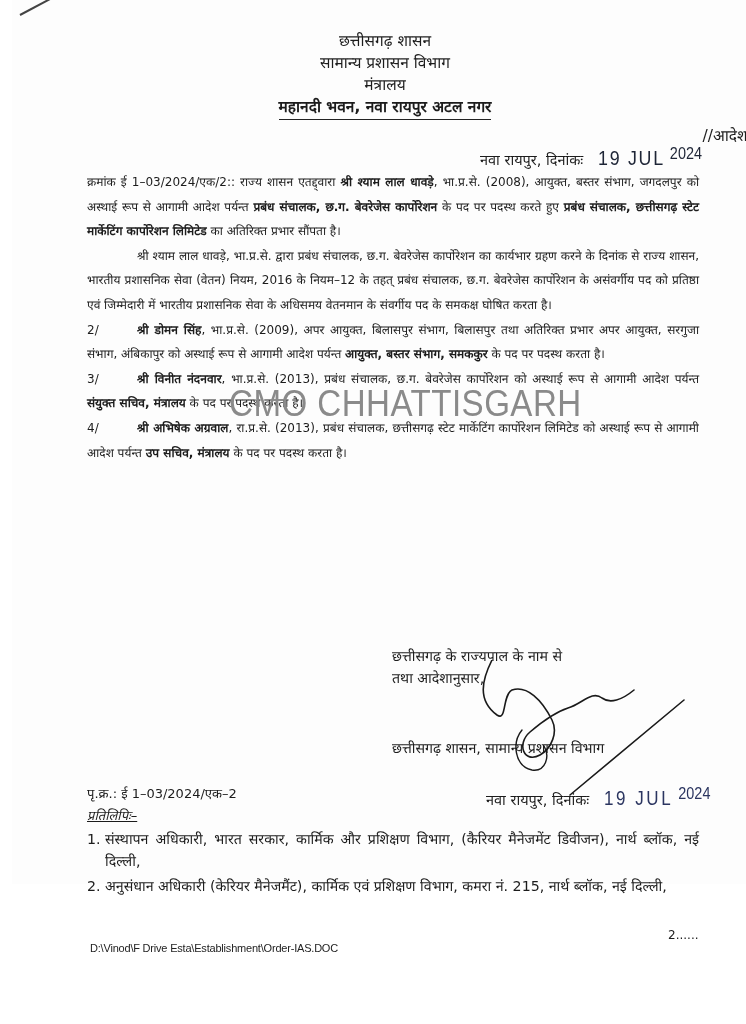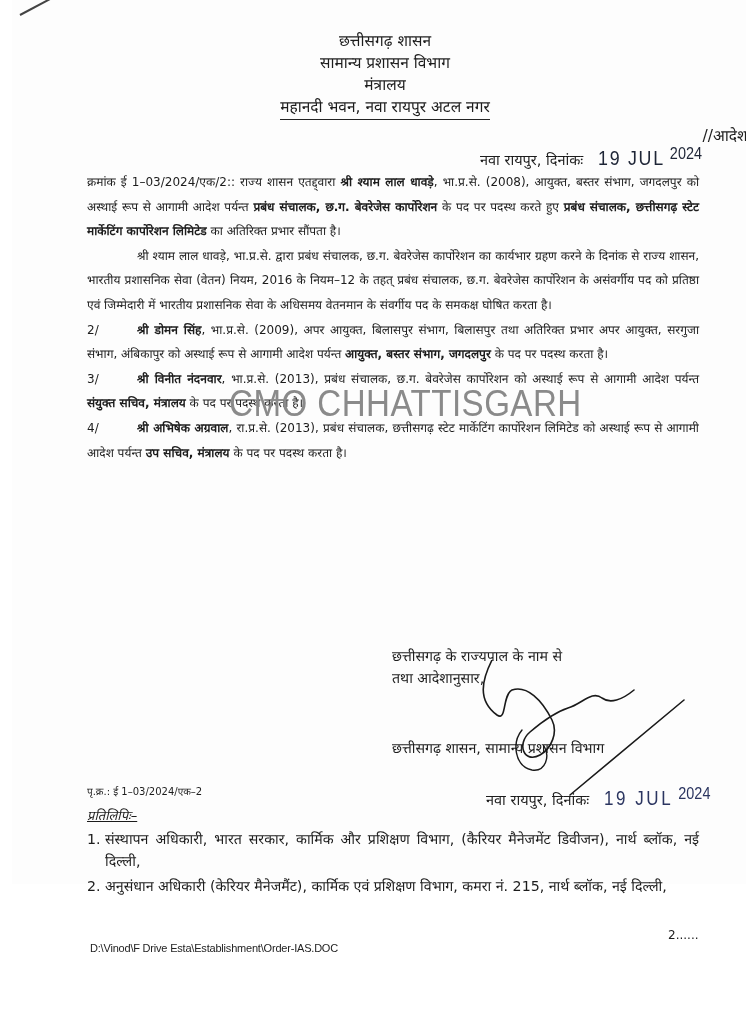--- a/index.html
+++ b/index.html
@@ -39,20 +39,21 @@
       width: 746px;
       text-align: center;
       font-size: 15.5px;
       line-height: 22px;
     }
     .header .line { display: block; }
     .header .underline {
       display: inline-block;
       border-bottom: 1.4px solid #222;
       padding-bottom: 1px;
+      font-weight: bold;
     }
     .order-title {
       position: absolute;
       left: 0;
       top: 124px;
       width: 746px;
       text-align: right;
       font-size: 15.5px;
     }
     .date-line {
@@ -117,21 +118,21 @@
       left: 440px;
       top: 660px;
       width: 240px;
       height: 140px;
       pointer-events: none;
     }
     .ref-line {
       position: absolute;
       left: 75px;
       top: 784px;
-      font-size: 10px;
+      font-size: 13px;
       white-space: nowrap;
     }
     .date-line2 {
       position: absolute;
       top: 784px;
       left: 474px;
       font-size: 14.5px;
       white-space: nowrap;
     }
     .date-line2 .stamp {
@@ -201,21 +202,21 @@
       <span>19 JUL</span><span class="yr">2024</span>
     </span>
   </div>
 
   <div class="body">
     <p class="para">
       <span>क्रमांक ई 1–03/2024/एक/2::</span><span> राज्य शासन एतद्द्वारा </span><b>श्री श्याम लाल धावड़े</b><span>, भा.प्र.से. (2008), आयुक्त, बस्तर संभाग, जगदलपुर को अस्थाई रूप से आगामी आदेश पर्यन्त </span><b>प्रबंध संचालक, छ.ग. बेवरेजेस कार्पोरेशन</b><span> के पद पर पदस्थ करते हुए </span><b>प्रबंध संचालक, छत्तीसगढ़ स्टेट मार्केटिंग कार्पोरेशन लिमिटेड</b><span> का अतिरिक्त प्रभार सौंपता है।</span>
     </p>
     <p class="para indent">श्री श्याम लाल धावड़े, भा.प्र.से. द्वारा प्रबंध संचालक, छ.ग. बेवरेजेस कार्पोरेशन का कार्यभार ग्रहण करने के दिनांक से राज्य शासन, भारतीय प्रशासनिक सेवा (वेतन) नियम, 2016 के नियम–12 के तहत् प्रबंध संचालक, छ.ग. बेवरेजेस कार्पोरेशन के असंवर्गीय पद को प्रतिष्ठा एवं जिम्मेदारी में भारतीय प्रशासनिक सेवा के अधिसमय वेतनमान के संवर्गीय पद के समकक्ष घोषित करता है।</p>
     <p class="para">
-      <span class="num">2/</span><b>श्री डोमन सिंह</b><span>, भा.प्र.से. (2009), अपर आयुक्त, बिलासपुर संभाग, बिलासपुर तथा अतिरिक्त प्रभार अपर आयुक्त, सरगुजा संभाग, अंबिकापुर को अस्थाई रूप से आगामी आदेश पर्यन्त </span><b>आयुक्त, बस्तर संभाग, जगदलपुर</b><span> के पद पर पदस्थ करता है।</span>
+      <span class="num">2/</span><b>श्री डोमन सिंह</b><span>, भा.प्र.से. (2009), अपर आयुक्त, बिलासपुर संभाग, बिलासपुर तथा अतिरिक्त प्रभार अपर आयुक्त, सरगुजा संभाग, अंबिकापुर को अस्थाई रूप से आगामी आदेश पर्यन्त </span><b>आयुक्त, बस्तर संभाग, समककुर</b><span> के पद पर पदस्थ करता है।</span>
     </p>
     <p class="para">
       <span class="num">3/</span><b>श्री विनीत नंदनवार</b><span>, भा.प्र.से. (2013), प्रबंध संचालक, छ.ग. बेवरेजेस कार्पोरेशन को अस्थाई रूप से आगामी आदेश पर्यन्त </span><b>संयुक्त सचिव, मंत्रालय</b><span> के पद पर पदस्थ करता है।</span>
     </p>
     <p class="para">
       <span class="num">4/</span><b>श्री अभिषेक अग्रवाल</b><span>, रा.प्र.से. (2013), प्रबंध संचालक, छत्तीसगढ़ स्टेट मार्केटिंग कार्पोरेशन लिमिटेड को अस्थाई रूप से आगामी आदेश पर्यन्त </span><b>उप सचिव, मंत्रालय</b><span> के पद पर पदस्थ करता है।</span>
     </p>
   </div>
 
   <div class="watermark">CMO CHHATTISGARH</div>

